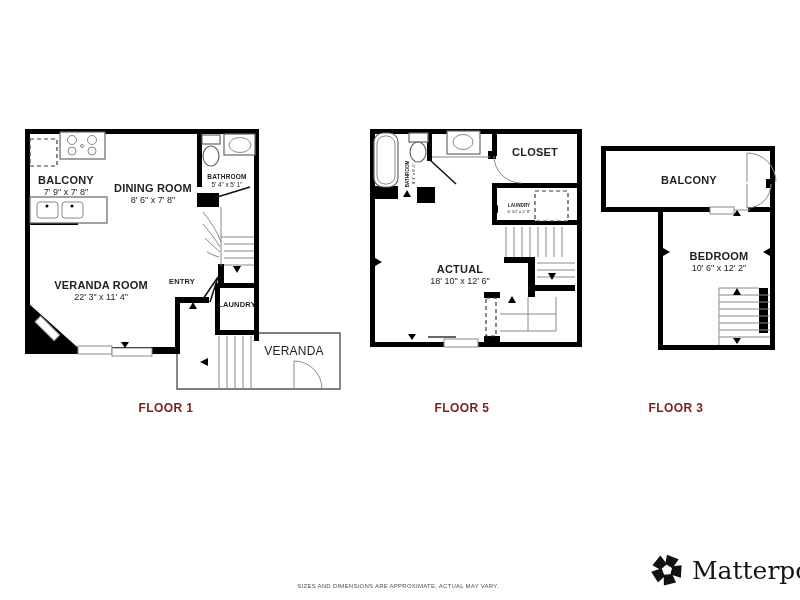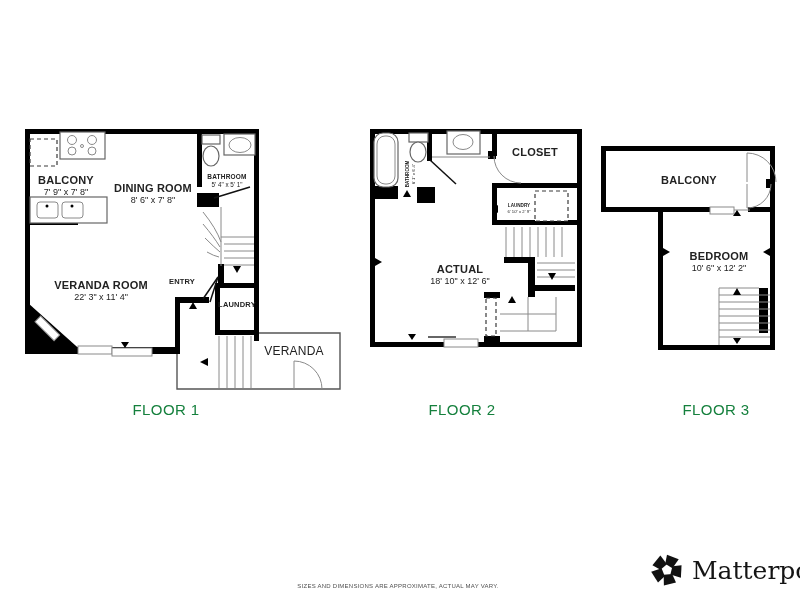--- a/index.html
+++ b/index.html
@@ -17,22 +17,22 @@
   .lbl{position:absolute;transform:translate(-50%,-50%);text-align:center;color:#222;
        white-space:nowrap;line-height:1.3;}
   .room-name{font-weight:700;font-size:11px;letter-spacing:.2px;}
   .room-dims{font-weight:400;font-size:9px;}
   .sm .room-name{font-size:6.5px;}
   .sm .room-dims{font-size:6.3px;}
   .md .room-name{font-size:7.5px;text-align:center;}
   .xs .room-name{font-size:4.6px;letter-spacing:0;}
   .xs .room-dims{font-size:4.2px;}
   .rot{transform:translate(-50%,-50%) rotate(-90deg);}
-  .floor-label{position:absolute;transform:translateX(-50%);font-size:15px;font-weight:400;
-               color:#15803d;letter-spacing:.4px;}
+  .floor-label{position:absolute;transform:translateX(-50%);font-size:12px;font-weight:700;
+               color:#7f1d1d;letter-spacing:.4px;}
   .disclaimer{position:absolute;transform:translateX(-50%);font-size:6px;color:#4f4f4f;
               letter-spacing:.25px;}
   .brand{position:absolute;left:649px;top:552px;display:flex;align-items:center;gap:7px;}
   .brand-text{font-family:"DejaVu Serif",serif;font-size:25px;color:#141414;line-height:1;}
 </style>
 </head>
 <body>
 
 <div class="canvas">
 
@@ -284,22 +284,22 @@
 
   <div class="lbl" style="left:689px;top:180px">
     <div class="room-name">BALCONY</div>
   </div>
   <div class="lbl" style="left:719px;top:262px">
     <div class="room-name">BEDROOM</div>
     <div class="room-dims">10' 6" x 12' 2"</div>
   </div>
 
   <div class="floor-label" style="left:166px;top:401px">FLOOR 1</div>
-  <div class="floor-label" style="left:462px;top:401px">FLOOR 2</div>
-  <div class="floor-label" style="left:716px;top:401px">FLOOR 3</div>
+  <div class="floor-label" style="left:462px;top:401px">FLOOR 5</div>
+  <div class="floor-label" style="left:676px;top:401px">FLOOR 3</div>
 
   <div class="disclaimer" style="left:398px;top:583px">SIZES AND DIMENSIONS ARE APPROXIMATE, ACTUAL MAY VARY.</div>
 
   <div class="brand">
     <svg width="36" height="36" viewBox="0 0 40 40">
       <g fill="#111">
         <path d="M20,3 L33,8 L26,18 L18,13 Z"></path>
         <path d="M20,3 L33,8 L26,18 L18,13 Z" transform="rotate(72 20 20)"></path>
         <path d="M20,3 L33,8 L26,18 L18,13 Z" transform="rotate(144 20 20)"></path>
         <path d="M20,3 L33,8 L26,18 L18,13 Z" transform="rotate(216 20 20)"></path>

